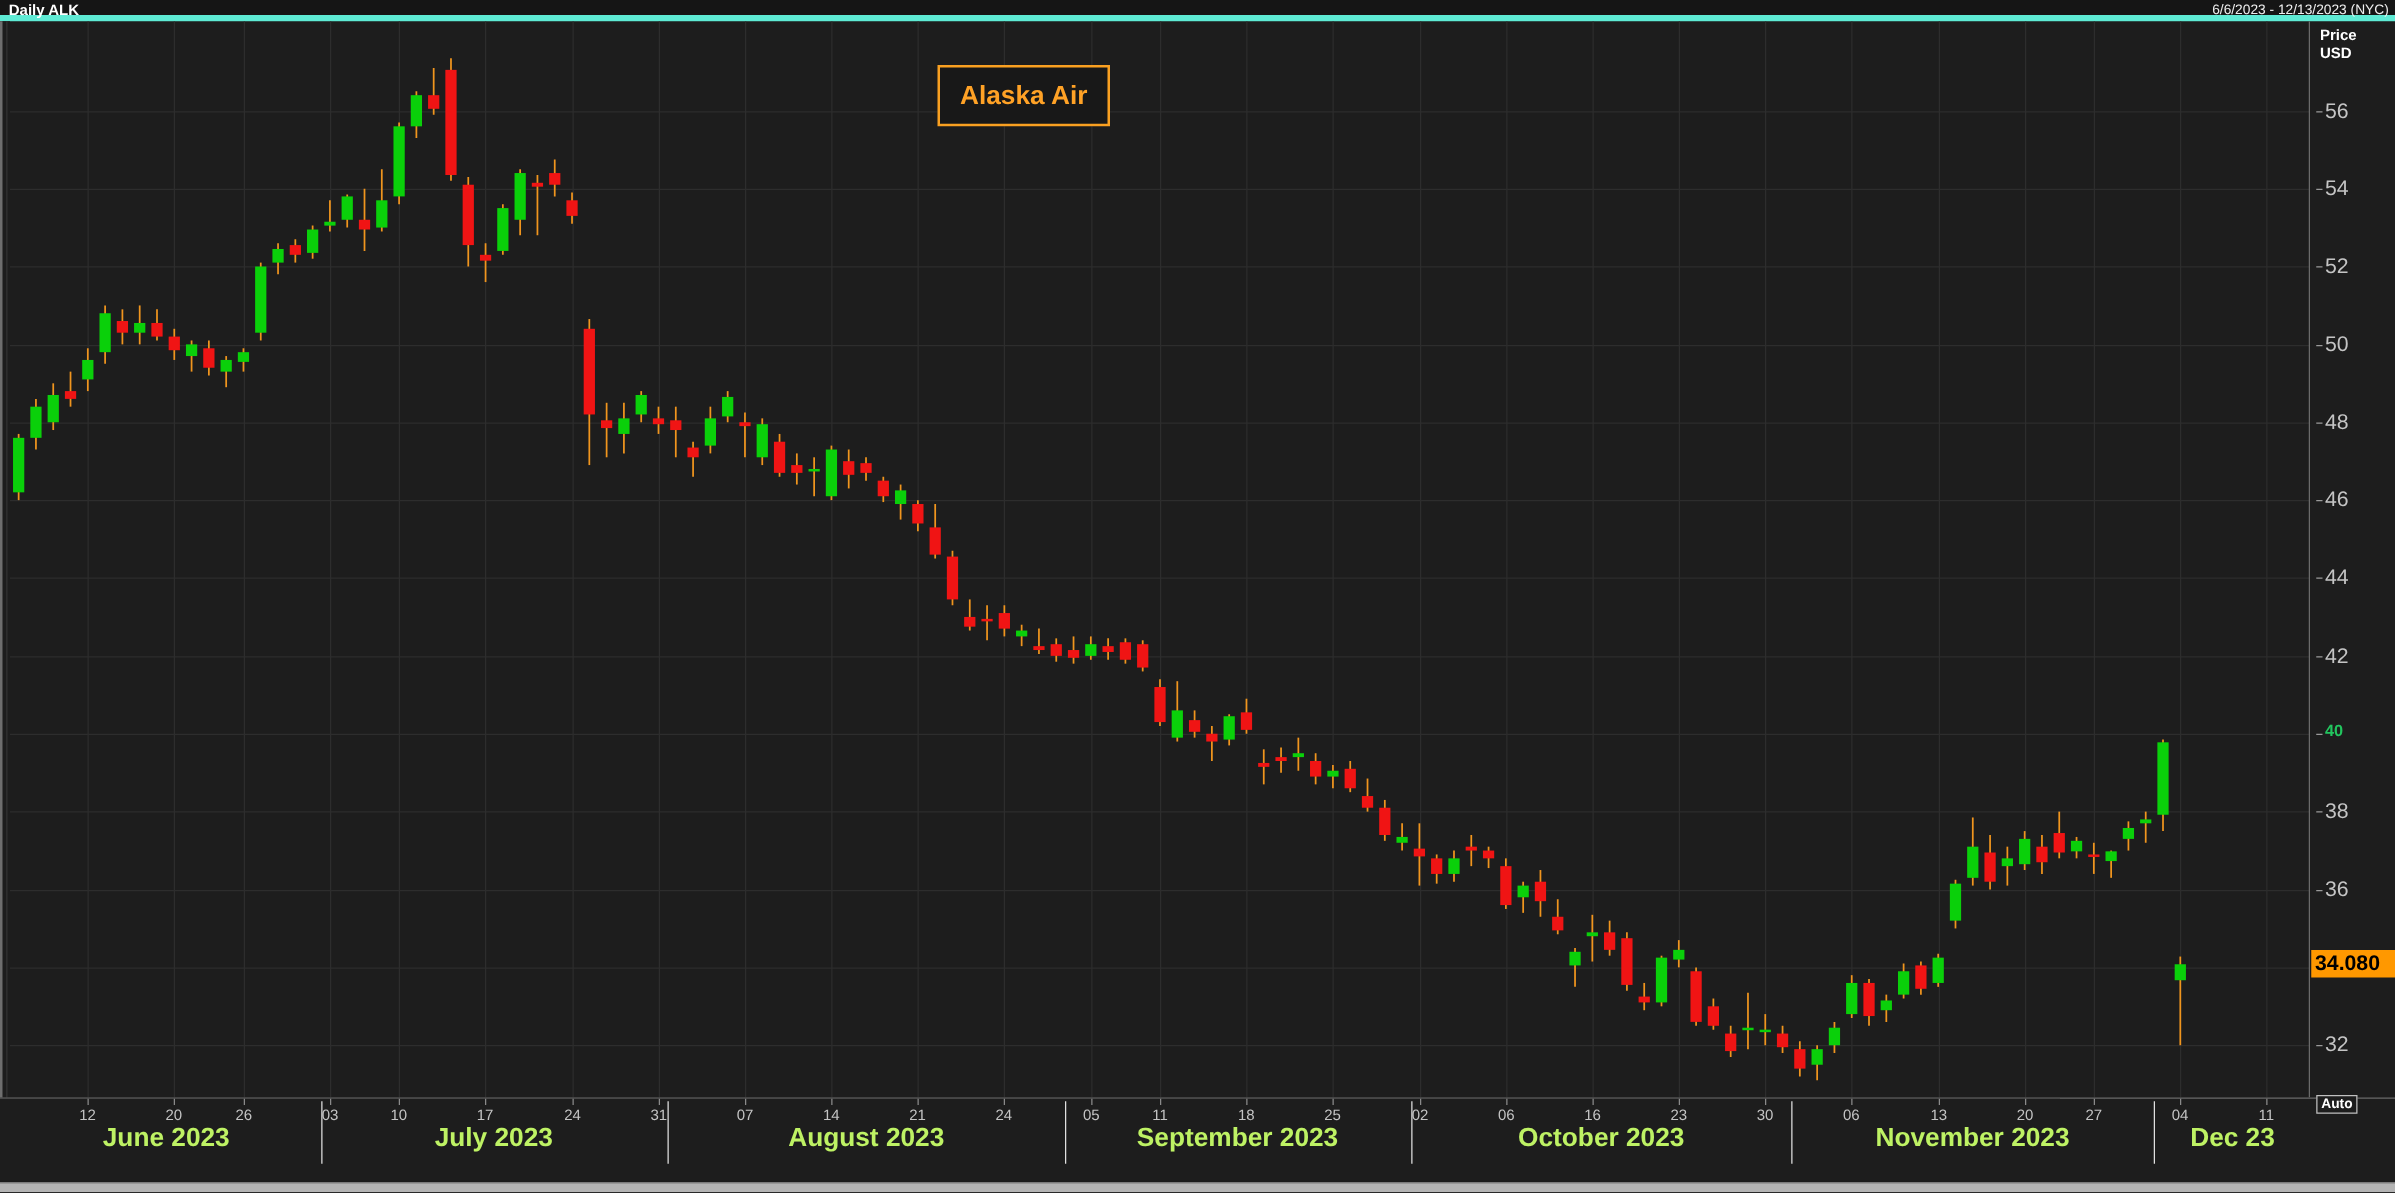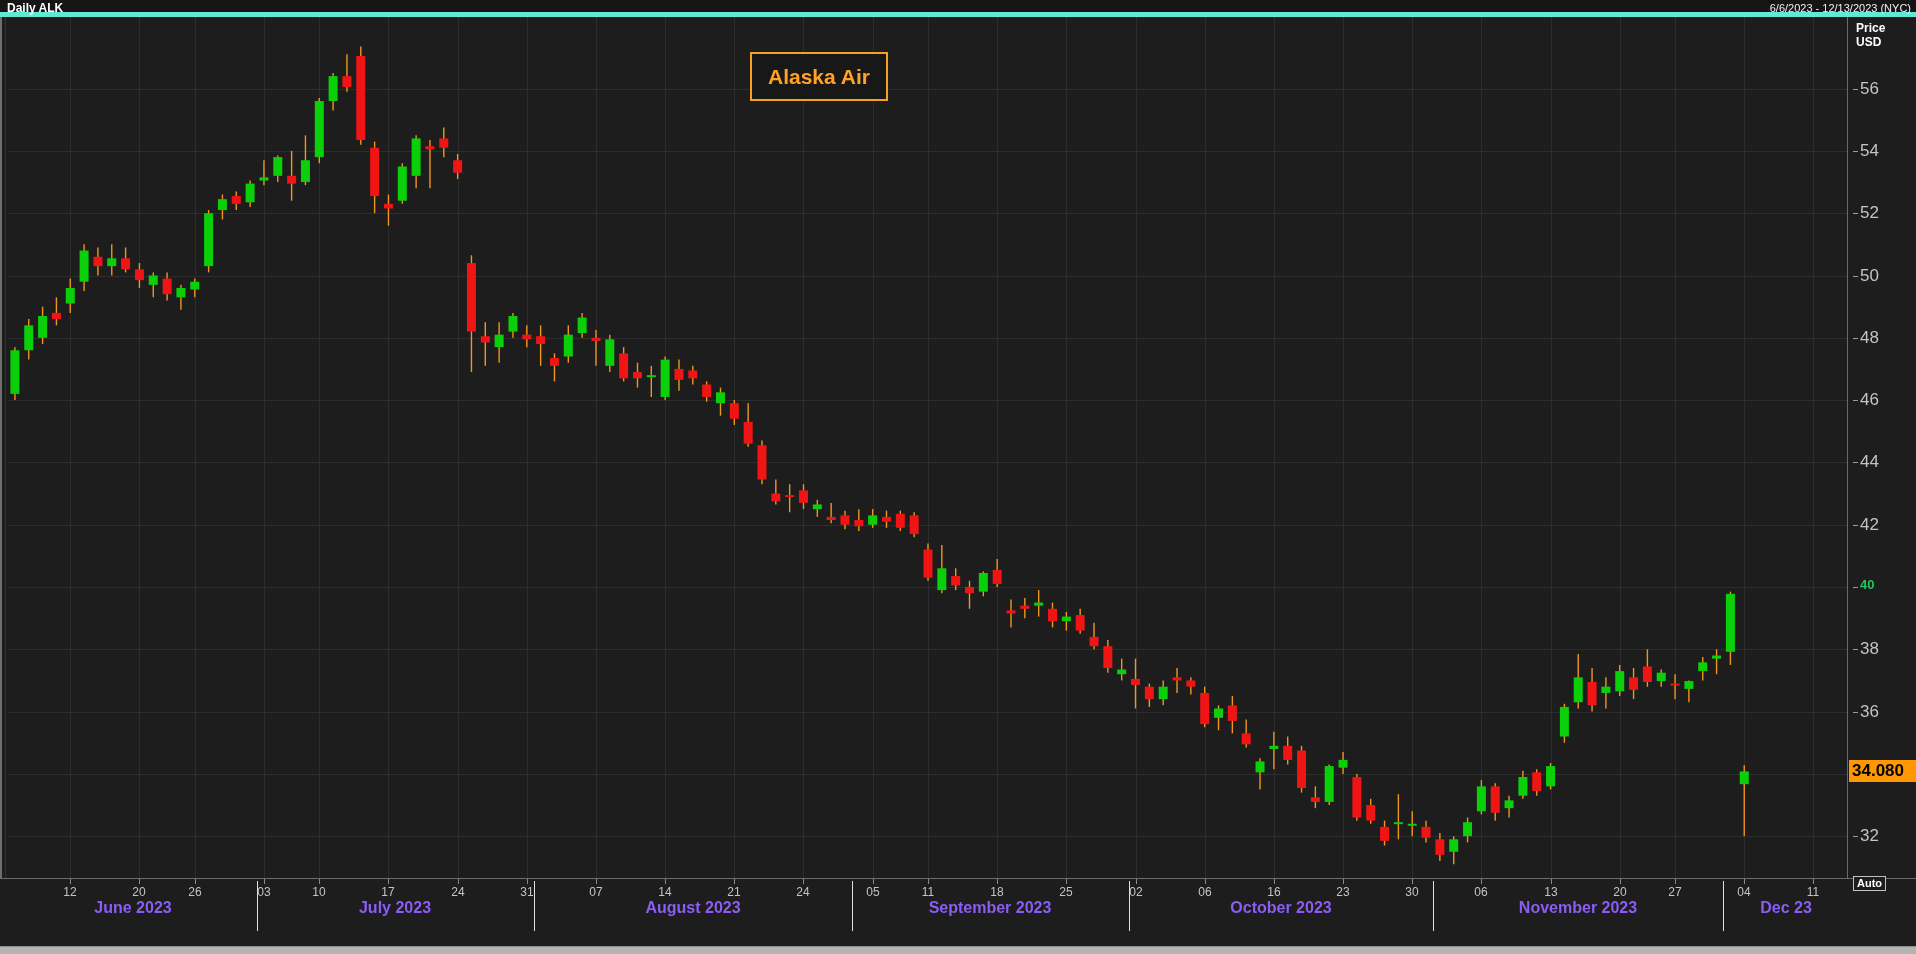--- a/index.html
+++ b/index.html
@@ -28,21 +28,21 @@
   .ydash{position:absolute;left:1px;width:5px;height:1px;background:#9a9a9a;}
   #price-usd{position:absolute;left:1856px;top:21px;width:58px;font-size:12px;font-weight:bold;
              color:#ffffff;line-height:14px;z-index:5;}
   #last-badge{position:absolute;left:1849px;width:67px;height:22px;background:#ff9800;color:#000;
               font-size:17px;font-weight:bold;line-height:22px;padding-left:3px;box-sizing:border-box;
               overflow:hidden;white-space:nowrap;z-index:6;}
   
   #x-axis{position:absolute;left:0;top:879px;width:1648px;height:66px;background:#1d1d1d;}
   .xtickmark{position:absolute;top:0;width:1px;height:5px;background:#8a8a8a;}
   .xticklab{position:absolute;top:6px;font-size:12px;color:#c4c4c4;transform:translateX(-50%);}
-  .month-label{position:absolute;top:20px;font-size:16px;font-weight:bold;color:#8b5cf6;
+  .month-label{position:absolute;top:20px;font-size:21px;font-weight:bold;color:#bef264;
                transform:translateX(-50%);white-space:nowrap;}
   .month-sep{position:absolute;top:2px;width:1px;height:50px;background:#e0e0e0;}
   #axis-topline{position:absolute;left:0;top:878px;width:1916px;height:1px;background:#6a6a6a;}
   
   #annotation{position:absolute;left:750px;top:52px;width:138px;height:49px;background:#181818;
               border:2px solid #f9a021;box-sizing:border-box;display:flex;align-items:center;
               justify-content:center;font-size:21px;font-weight:bold;color:#ffa226;z-index:5;}
   
   #auto-box{position:absolute;left:1853px;top:876px;border:1px solid #c0c0c0;background:#1d1d1d;
             color:#ffffff;font-size:11px;font-weight:bold;padding:0px 3px;line-height:13px;z-index:7;}

